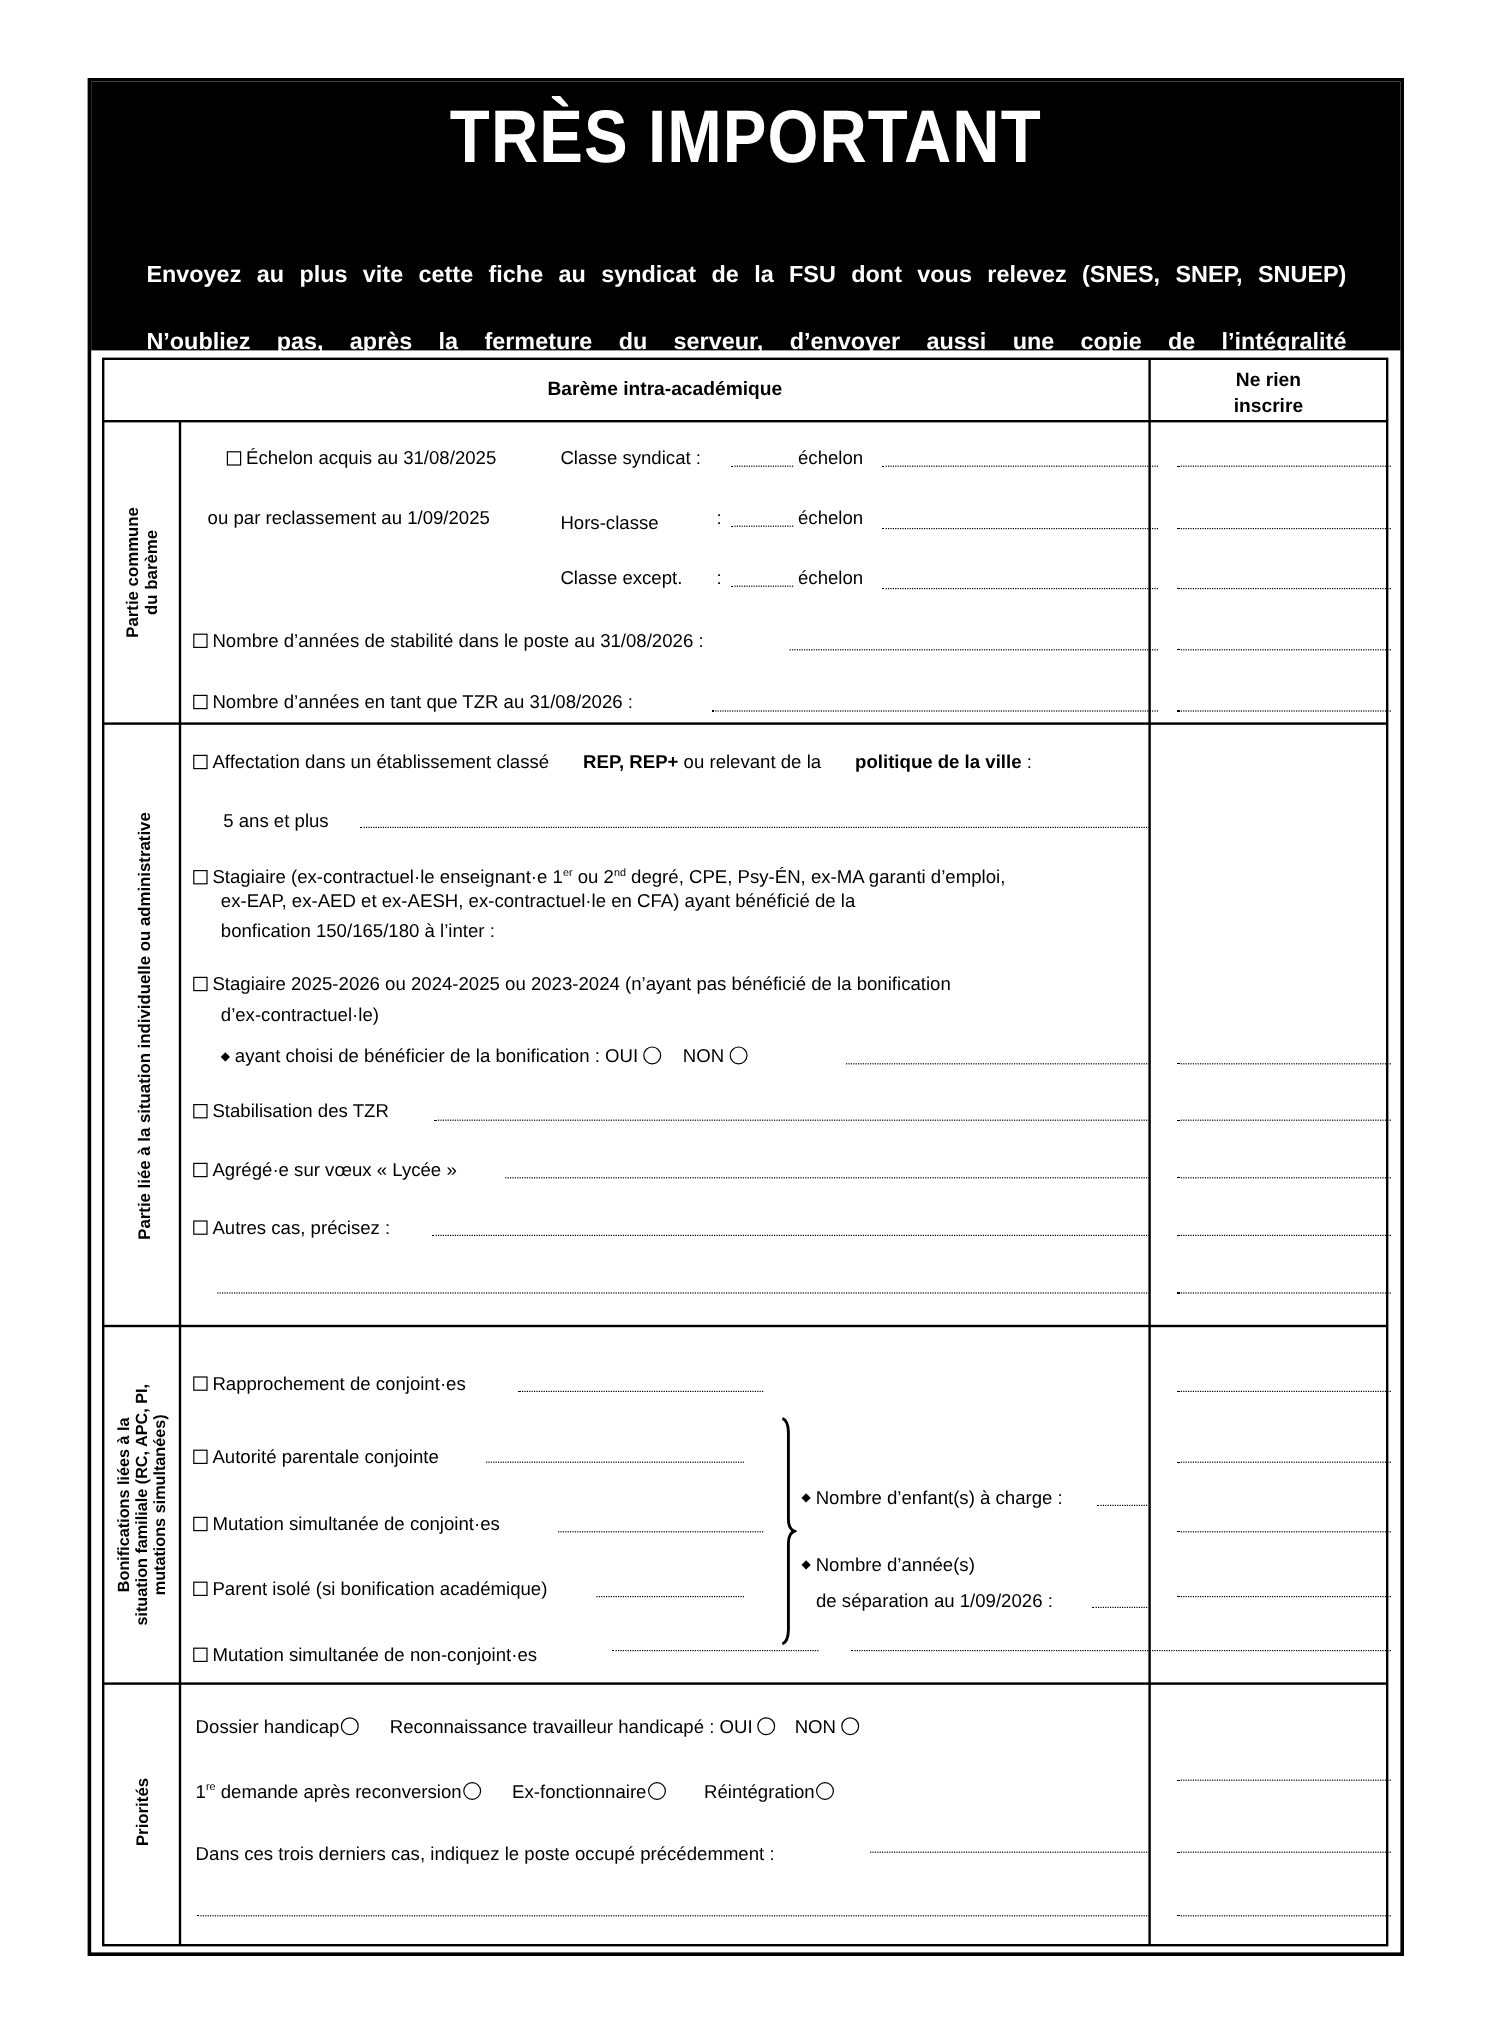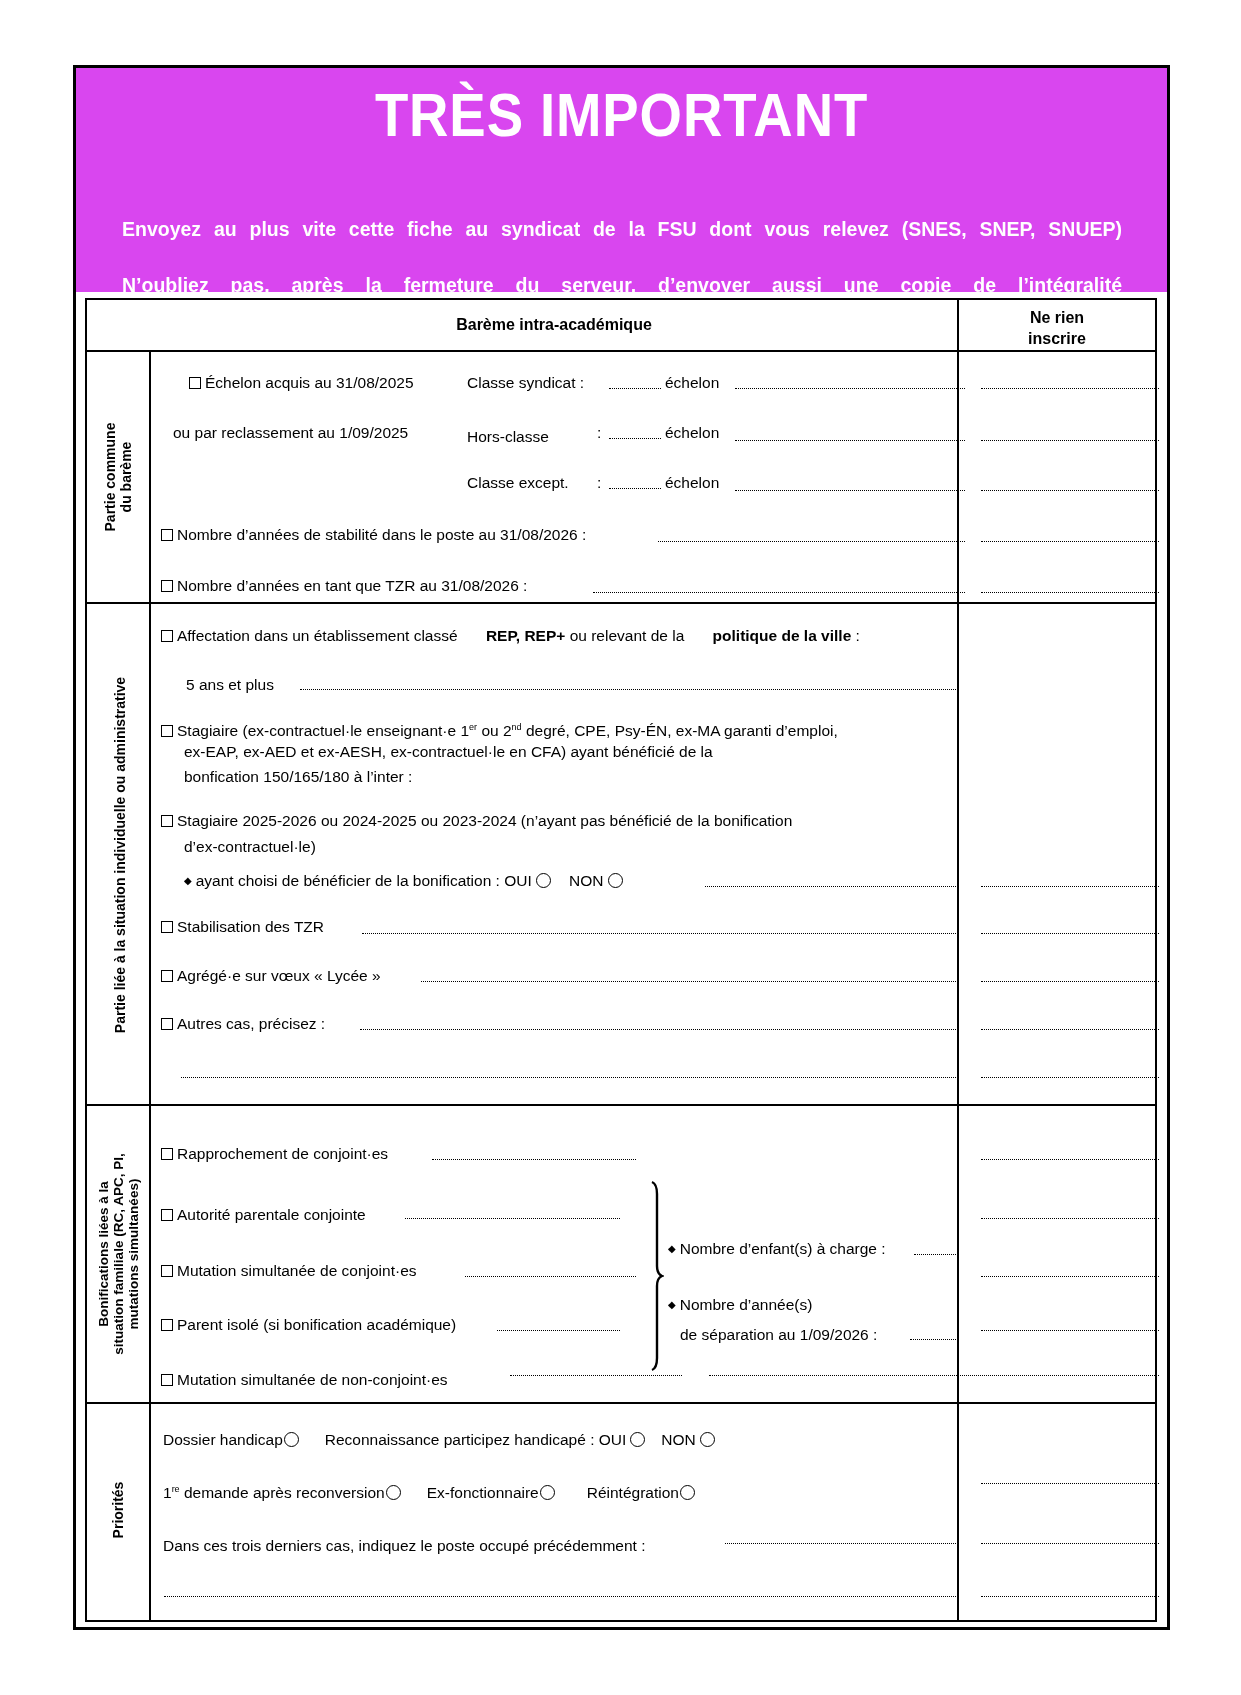--- a/index.html
+++ b/index.html
@@ -29,21 +29,21 @@
   .rb { display: inline-block; width: 15px; height: 15px; border: 1.5px solid #000; border-radius: 50%; vertical-align: -2px; margin: 0 4px; }
   .bullet { font-size: 10px; vertical-align: 2px; margin-right: 4px; }
   sup { font-size: 9px; vertical-align: 6px; }
   .brace { position: absolute; left: 650px; top: 1180px; width: 14px; height: 192px; }
 </style>
 </head>
 <body>
 
 <div class="frame"></div>
 
-<div class="banner" style="background: #d946ef;">
+<div class="banner" style="background: #000000;">
   <h1>TRÈS IMPORTANT</h1>
   <div class="msg l1 just">Envoyez au plus vite cette fiche au syndicat de la FSU dont vous relevez (SNES, SNEP, SNUEP)</div>
   <div class="msg l3 just">N’oubliez pas, après la fermeture du serveur, d’envoyer aussi une copie de l’intégralité</div>
   <div class="msg l4 just">de la « confirmation de demande de mutation » ainsi que toutes les pièces justificatives</div>
 </div>
 
 <div class="tbl"></div>
 <div class="hline" style="left:86px;width:1070px;top:350px;"></div>
 <div class="vline" style="left:957px;top:299px;height:1322px;"></div>
 <div class="vline" style="left:149px;top:351px;height:1270px;"></div>
@@ -155,21 +155,21 @@
 </svg>
 
 <div class="t" style="left:668px;top:1240px;"><span class="bullet">◆</span><span>Nombre d’enfant(s) à charge :</span></div>
 <div class="dots" style="left:914px;width:42px;top:1254px;"></div>
 <div class="t" style="left:668px;top:1296px;"><span class="bullet">◆</span><span>Nombre d’année(s)</span></div>
 <div class="t" style="left:680px;top:1326px;">de séparation au 1/09/2026 :</div>
 <div class="dots" style="left:910px;width:46px;top:1339px;"></div>
 
 <div class="vlabel" style="left:118px;top:1510px;">Priorités</div>
 
-<div class="t" style="left:163px;top:1431px;"><span>Dossier handicap</span><span class="rb" style="margin-left:1px;"></span><span style="margin-left:22px;">Reconnaissance participez handicapé : OUI</span><span class="rb"></span><span style="margin-left:12px;">NON</span><span class="rb"></span></div>
+<div class="t" style="left:163px;top:1431px;"><span>Dossier handicap</span><span class="rb" style="margin-left:1px;"></span><span style="margin-left:22px;">Reconnaissance travailleur handicapé : OUI</span><span class="rb"></span><span style="margin-left:12px;">NON</span><span class="rb"></span></div>
 
 <div class="t" style="left:163px;top:1480px;"><span>1</span><sup>re</sup><span> demande après reconversion</span><span class="rb" style="margin-left:1px;"></span><span style="margin-left:22px;">Ex-fonctionnaire</span><span class="rb" style="margin-left:1px;"></span><span style="margin-left:28px;">Réintégration</span><span class="rb" style="margin-left:1px;"></span></div>
 <div class="dots" style="left:981px;width:178px;top:1483px;"></div>
 
 <div class="t" style="left:163px;top:1537px;">Dans ces trois derniers cas, indiquez le poste occupé précédemment :</div>
 <div class="dots" style="left:725px;width:233px;top:1543px;"></div>
 <div class="dots" style="left:981px;width:178px;top:1543px;"></div>
 <div class="dots" style="left:164px;width:794px;top:1596px;"></div>
 <div class="dots" style="left:981px;width:178px;top:1596px;"></div>
 

